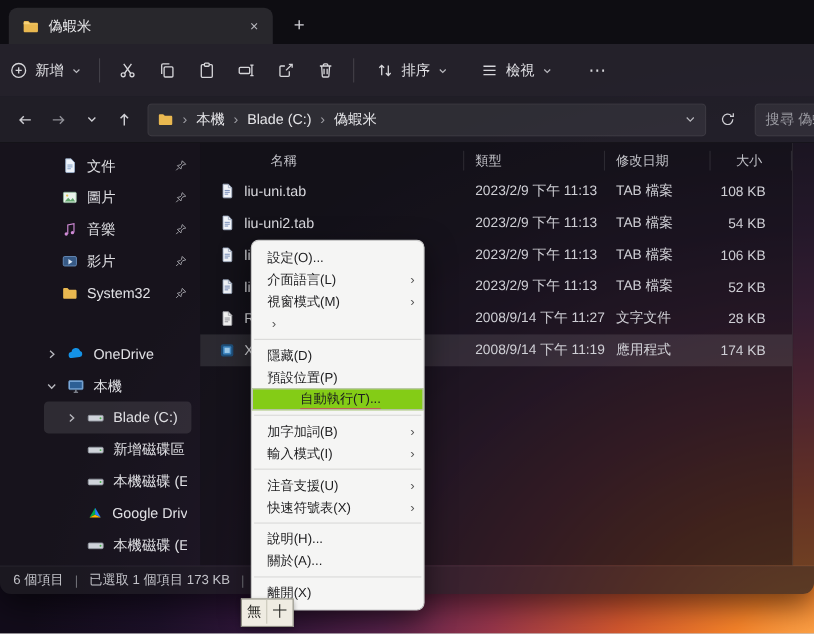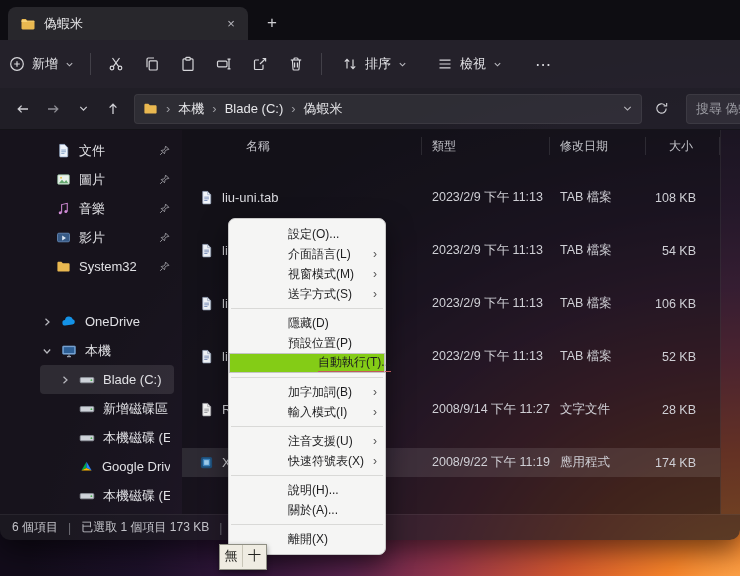--- a/index.html
+++ b/index.html
@@ -46,37 +46,37 @@
   .sitem.selected{background:rgba(255,255,255,.10);}
   .sgap{height:26px;}
   .listpane{width:538px;flex:none;background:rgba(14,14,18,.42);border-right:1px solid rgba(255,255,255,.08);position:relative;}
   .lhead{display:grid;grid-template-columns:240px 128px 96px 74px;height:27px;align-items:center;
     color:#c2c2c8;font-size:12px;margin-top:2px;}
   .lhead .hc{border-right:1px solid rgba(255,255,255,.10);height:18px;line-height:18px;box-sizing:border-box;}
   .h-name{padding-left:64px;}
   .h-date,.h-type{padding-left:10px;}
   .h-size{text-align:right;padding-right:26px;}
   .frow{display:grid;grid-template-columns:40px 200px 128px 96px 74px;height:29px;align-items:center;
-    color:#d9d9de;font-size:13px;margin-top:24px;}
+    color:#d9d9de;font-size:13px;}
   .frow.selected{background:rgba(255,255,255,.10);}
   .ficon{display:flex;justify-content:flex-end;padding-right:8px;}
   .fname{white-space:nowrap;overflow:hidden;}
   .fdate,.ftype{font-size:12.5px;color:#cfcfd5;padding-left:10px;white-space:nowrap;}
   .fsize{font-size:12.5px;color:#cfcfd5;text-align:right;padding-right:24px;white-space:nowrap;}
   .micastrip{flex:1;}
   .statusbar{position:absolute;left:0;bottom:0;width:100%;height:26px;background:rgba(30,29,35,.72);
     border-top:1px solid rgba(255,255,255,.06);display:flex;align-items:center;gap:10px;padding-left:12px;
     box-sizing:border-box;color:#c3c3c9;font-size:12px;}
   .sdiv{color:#6e6e75;}
   
   .cmenu{position:absolute;left:228px;top:218px;width:158px;z-index:40;background:#f5f5f4;
     border:1px solid #c9c9c9;border-radius:7px;box-shadow:0 10px 26px rgba(0,0,0,.5);
     padding:5px 0;box-sizing:border-box;}
   .mi{display:flex;align-items:center;height:20px;padding:0 8px 0 14px;font-size:12px;color:#1d1d1f;}
-  .mi .ml{flex:1;white-space:nowrap;overflow:hidden;margin-left:45px;}
+  .mi .ml{flex:1;white-space:nowrap;overflow:hidden;}
   .mi .sub{color:#555;font-size:12px;padding-left:4px;}
   .mi.focused{background:#84cc16;outline:1px solid #c4c4c4;outline-offset:-1px;padding-left:44px;}
   .mi.focused .ml{display:inline-block;flex:none;border-bottom:1px solid #c05a5a;padding-bottom:0px;}
   .msep{height:1px;background:#d9d9d7;margin:4px 2px;}
   
   .ime{position:absolute;left:219px;top:544px;height:24px;z-index:50;display:flex;
     background:#efece2;border:1px solid #8f8f84;box-shadow:0 2px 5px rgba(0,0,0,.4);}
   .ime-cell{width:23px;height:22px;display:flex;align-items:center;justify-content:center;
     font-size:13px;color:#23231f;border-right:1px solid #c9c6b8;box-sizing:border-box;}
   .ime-cell:last-child{border-right:none;}
@@ -496,21 +496,21 @@
         </div>
         <div class="frow selected">
           <span class="ficon">
               <svg viewBox="0 0 16 16" width="15" height="15">
                 <rect x="2" y="2" width="12" height="12" rx="2" fill="#1e4f7a"></rect>
                 <rect x="4" y="4" width="8" height="8" rx="1" fill="#3f87c2"></rect>
                 <rect x="5.5" y="5.5" width="5" height="5" fill="#9ecdee"></rect>
               </svg>
             </span>
           <span class="fname">XLiu.exe</span>
-          <span class="fdate">2008/9/22 下午 11:19</span>
+          <span class="fdate">2008/9/14 下午 11:19</span>
           <span class="ftype">應用程式</span>
           <span class="fsize">174 KB</span>
         </div>
       </div>
 
       <div class="micastrip"></div>
     </div>
 
     <div class="statusbar">
       <span>6 個項目</span>
@@ -526,21 +526,20 @@
       </div>
     <div class="mi">
         <span class="ml">介面語言(L)</span>
         <span class="sub">›</span>
       </div>
     <div class="mi">
         <span class="ml">視窗模式(M)</span>
         <span class="sub">›</span>
       </div>
     <div class="mi">
-        <span class="ml">送字方式(S)</span>
         <span class="sub">›</span>
       </div>
     <div class="msep"></div>
     <div class="mi">
         <span class="ml">隱藏(D)</span>
       </div>
     <div class="mi">
         <span class="ml">預設位置(P)</span>
       </div>
     <div class="mi focused">

